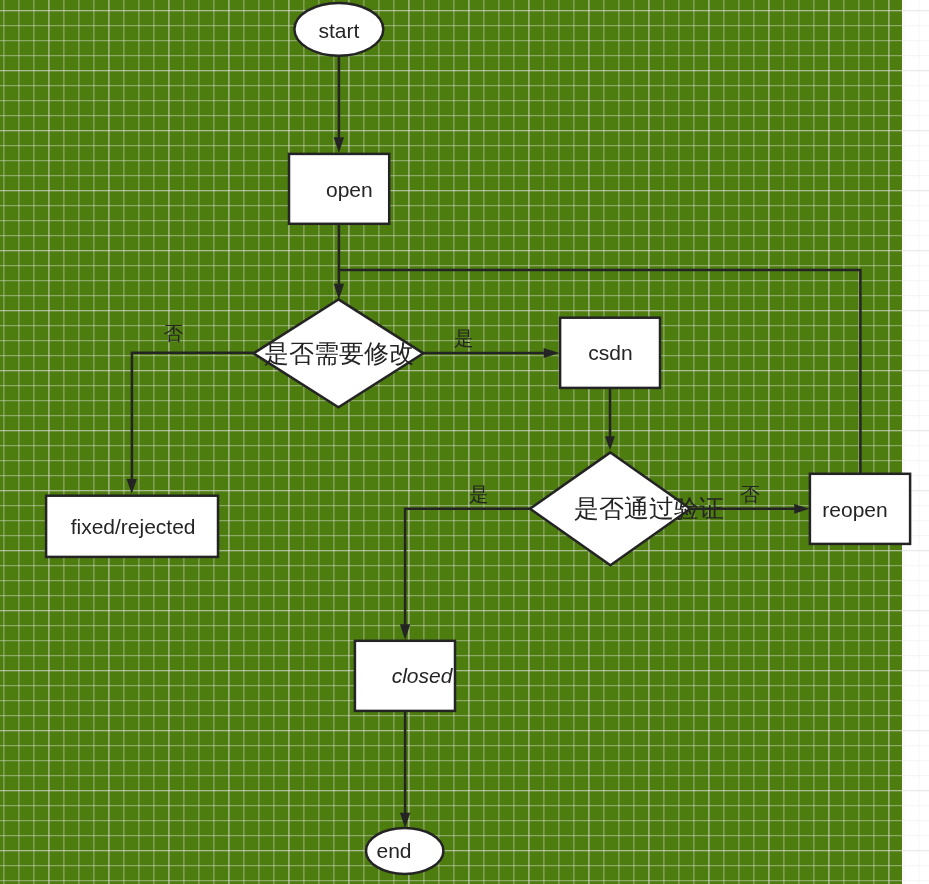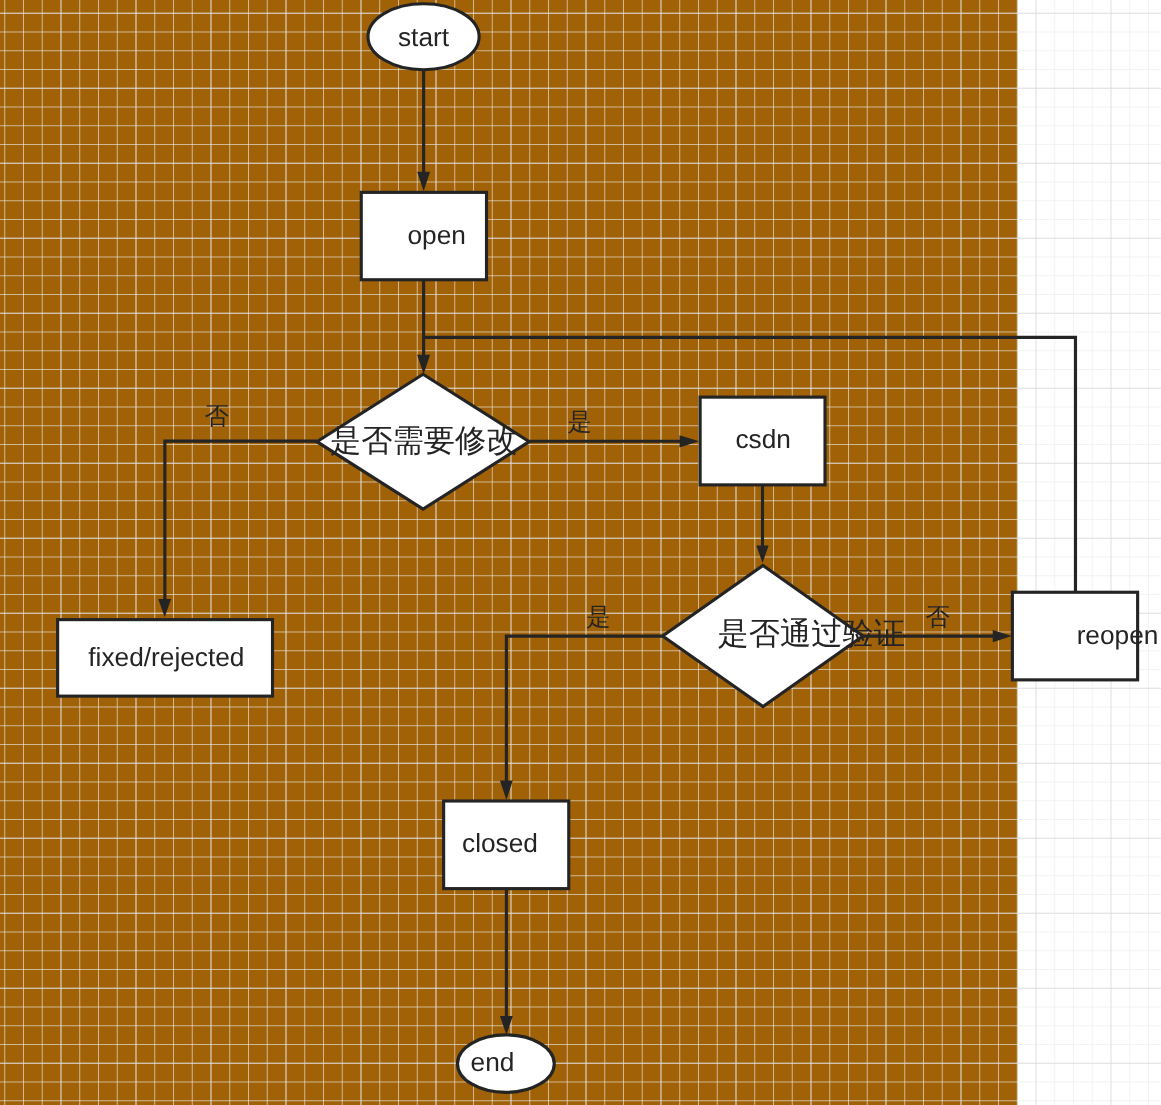--- a/index.html
+++ b/index.html
@@ -1,19 +1,19 @@
 <!DOCTYPE html>
 <html><head>
 <meta charset="utf-8">
 <title>flowchart</title>
 <style>
   html,body{margin:0;padding:0;}
   body{width:929px;height:884px;overflow:hidden;background:#ffffff;
        font-family:"Liberation Sans",sans-serif;}
-  #canvas{position:relative;width:814px;height:884px;background:#a16207;}
+  #canvas{position:relative;width:902px;height:884px;background:#4d7c0f;}
   #grid{position:absolute;inset:0;}
   #flow{position:absolute;inset:0;}
   .nodetext{position:absolute;white-space:nowrap;color:#242424;
             transform:translate3d(-50%,-50%,0);line-height:1;}
   .lat{font-size:21px;}
   .cjk{font-size:25px;}
   .edgelabel{font-size:19.5px;}
   #watermark{position:absolute;left:587.5px;top:853px;font-family:"Liberation Serif",serif;
              font-size:19px;color:#e4e4e4;white-space:nowrap;letter-spacing:2.2px;
              line-height:1;transform:translateZ(0);}
@@ -71,22 +71,22 @@
       <ellipse cx="404.7" cy="850.9" rx="38.7" ry="23" fill="#fff"></ellipse>
     </g>
   </svg>
 
   <div class="nodetext lat" style="left:338.80px;top:29.60px;">start</div>
   <div class="nodetext lat" style="left:339.35px;top:188.80px;margin-left:10px;">open</div>
   <div class="nodetext cjk" style="left:339.10px;top:352.90px;">是否需要修改</div>
   <div class="nodetext lat" style="left:610.50px;top:352.30px;">csdn</div>
   <div class="nodetext lat" style="left:133.10px;top:526.00px;">fixed/rejected</div>
   <div class="nodetext cjk" style="left:609px;top:508.30px;margin-left:40px;">是否通过验证</div>
-  <div class="nodetext lat" style="left:894px;top:509.05px;">reopen</div>
-  <div class="nodetext lat" style="left:400px;top:674.75px;">closed</div>
+  <div class="nodetext lat" style="left:855px;top:509.05px;">reopen</div>
+  <div class="nodetext lat" style="left:422px;top:674.75px;font-style:italic;">closed</div>
   <div class="nodetext lat" style="left:394px;top:850.40px;">end</div>
 
   <div class="nodetext cjk edgelabel" style="left:173.30px;top:334.40px;">否</div>
   <div class="nodetext cjk edgelabel" style="left:463.70px;top:339.35px;">是</div>
   <div class="nodetext cjk edgelabel" style="left:478.85px;top:495.10px;">是</div>
   <div class="nodetext cjk edgelabel" style="left:750.10px;top:495.20px;">否</div>
 
 </div>
 
 </body></html>

